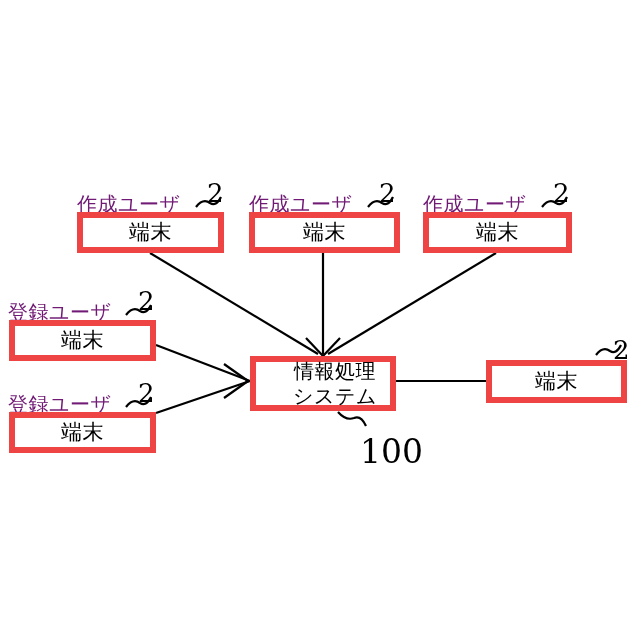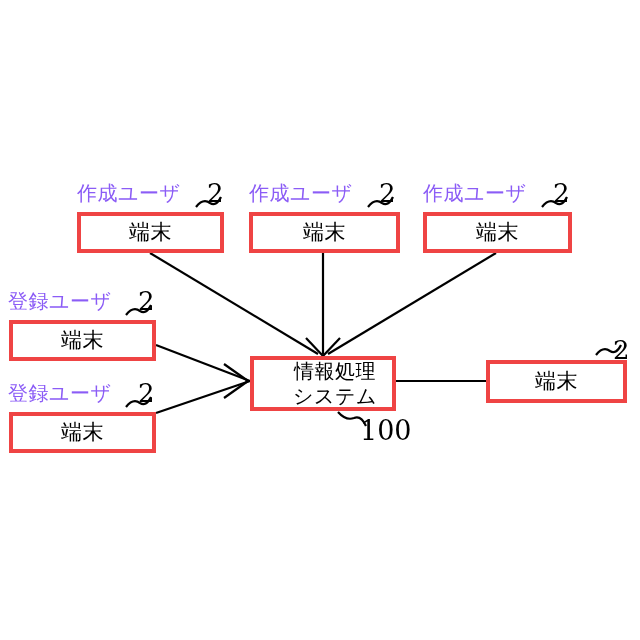--- a/index.html
+++ b/index.html
@@ -22,54 +22,56 @@
     position: absolute;
     left: 0;
     top: 0;
     width: 640px;
     height: 640px;
     pointer-events: none;
   }
   .node {
     position: absolute;
     box-sizing: border-box;
-    border: 4px solid #ef4444;
+    border: 6px solid #ef4444;
     background: #ffffff;
     display: flex;
     align-items: center;
     justify-content: center;
   }
   .node-label {
     font-size: 21px;
     line-height: 1.12;
     color: #000000;
     text-align: center;
     white-space: pre-line;
     letter-spacing: 0.5px;
   }
   .node.center .node-label {
     font-size: 20px;
     line-height: 1.25;
   }
   .role-label {
     position: absolute;
     font-size: 20px;
-    color: #8b5cf6;
+    color: #701a75;
     white-space: nowrap;
     letter-spacing: 0.5px;
+    margin-top: 11px;
   }
   .ref-num {
     position: absolute;
     font-size: 26px;
     color: #000000;
     white-space: nowrap;
     font-family: "DejaVu Serif", "Liberation Serif", serif;
   }
   .ref-num.sys {
-    font-size: 27px;
+    font-size: 33px;
+    margin-top: 17px;
   }
 </style>
 </head>
 <body>
 
 <div id="figure">
 
   <svg id="wires" viewBox="0 0 640 640" width="640" height="640" aria-hidden="true">
     <g stroke="#000000" stroke-width="2.2" fill="none" stroke-linecap="butt">
 

